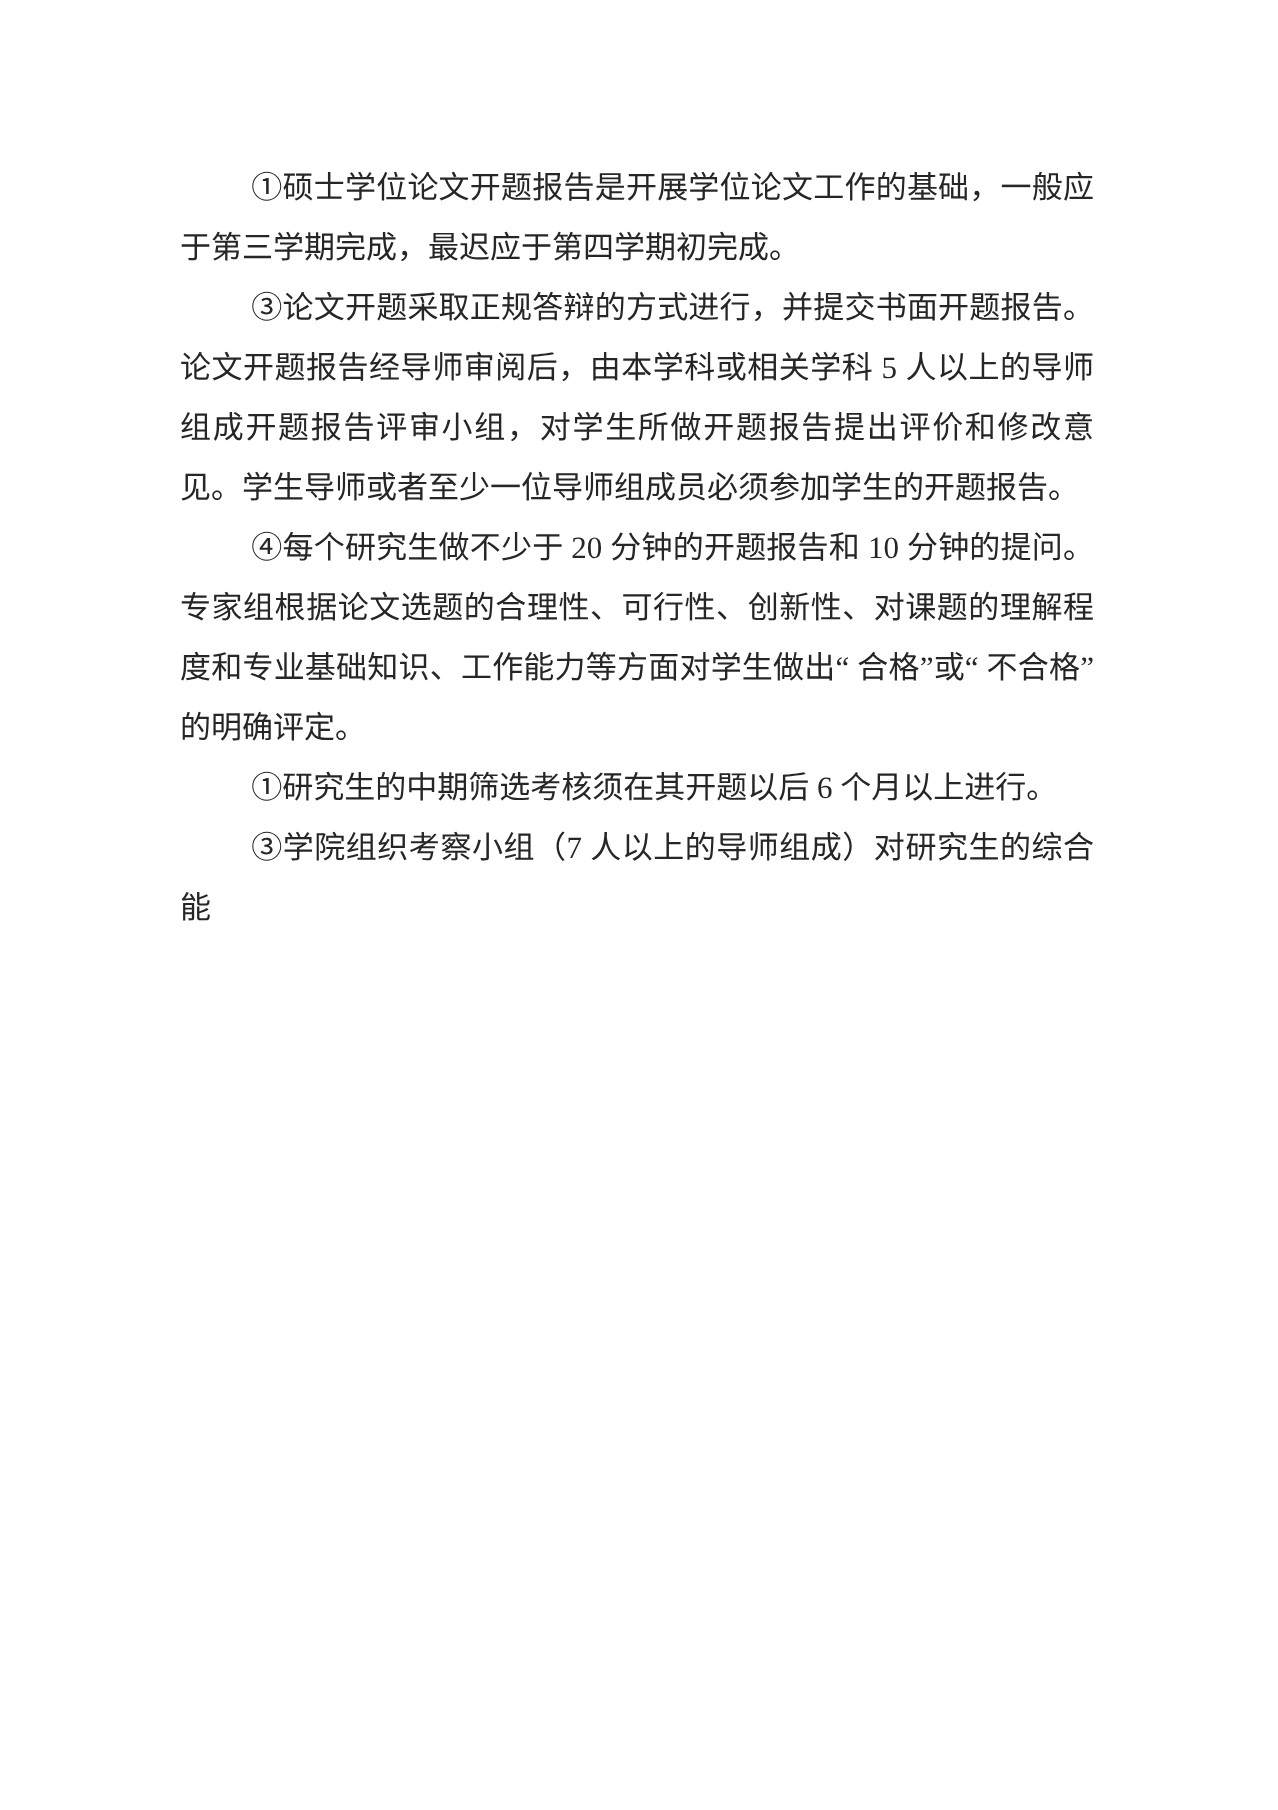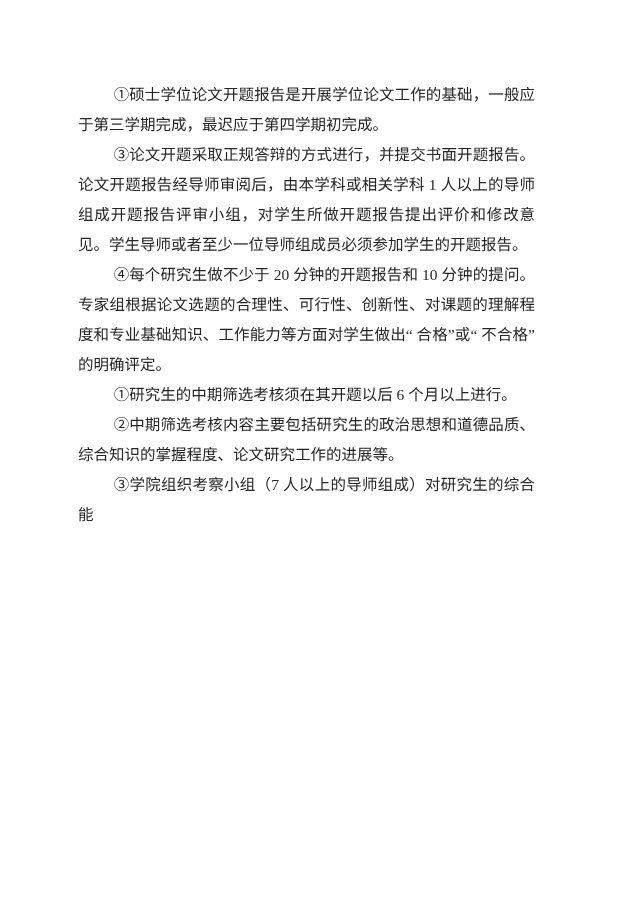--- a/index.html
+++ b/index.html
@@ -9,21 +9,21 @@
   }
   .page {
     position: relative;
     width: 639px;
     height: 905px;
     background: #ffffff;
     overflow: hidden;
   }
   .content {
     position: absolute;
-    left: 78px;
+    left: 90px;
     top: 80px;
     width: 457px;
     color: #262626;
     font-family: "Liberation Serif", "DejaVu Serif", serif;
     font-size: 15.5px;
     line-height: 30px;
     text-align: justify;
   }
   .para {
     margin: 0;
@@ -39,19 +39,18 @@
     text-align: left;
     color: #1f1f1f;
   }
 </style>
 </head>
 <body>
 
 <div class="page">
   <div class="content" id="doc-content">
       <div class="para">①硕士学位论文开题报告是开展学位论文工作的基础，一般应于第三学期完成，最迟应于第四学期初完成。</div>
-      <div class="para">③论文开题采取正规答辩的方式进行，并提交书面开题报告。论文开题报告经导师审阅后，由本学科或相关学科 1 人以上的导师组成开题报告评审小组，对学生所做开题报告提出评价和修改意见。学生导师或者至少一位导师组成员必须参加学生的开题报告。</div>
+      <div class="para">③论文开题采取正规答辩的方式进行，并提交书面开题报告。论文开题报告经导师审阅后，由本学科或相关学科 5 人以上的导师组成开题报告评审小组，对学生所做开题报告提出评价和修改意见。学生导师或者至少一位导师组成员必须参加学生的开题报告。</div>
       <div class="para">④每个研究生做不少于 20 分钟的开题报告和 10 分钟的提问。专家组根据论文选题的合理性、可行性、创新性、对课题的理解程度和专业基础知识、工作能力等方面对学生做出“ 合格”或“ 不合格”的明确评定。</div>
       <div class="para">①研究生的中期筛选考核须在其开题以后 6 个月以上进行。</div>
-      <div class="para">②中期筛选考核内容主要包括研究生的政治思想和道德品质、综合知识的掌握程度、论文研究工作的进展等。</div>
       <div class="para">③学院组织考察小组（7 人以上的导师组成）对研究生的综合能</div>
     </div>
 </div>
 
 </body></html>

